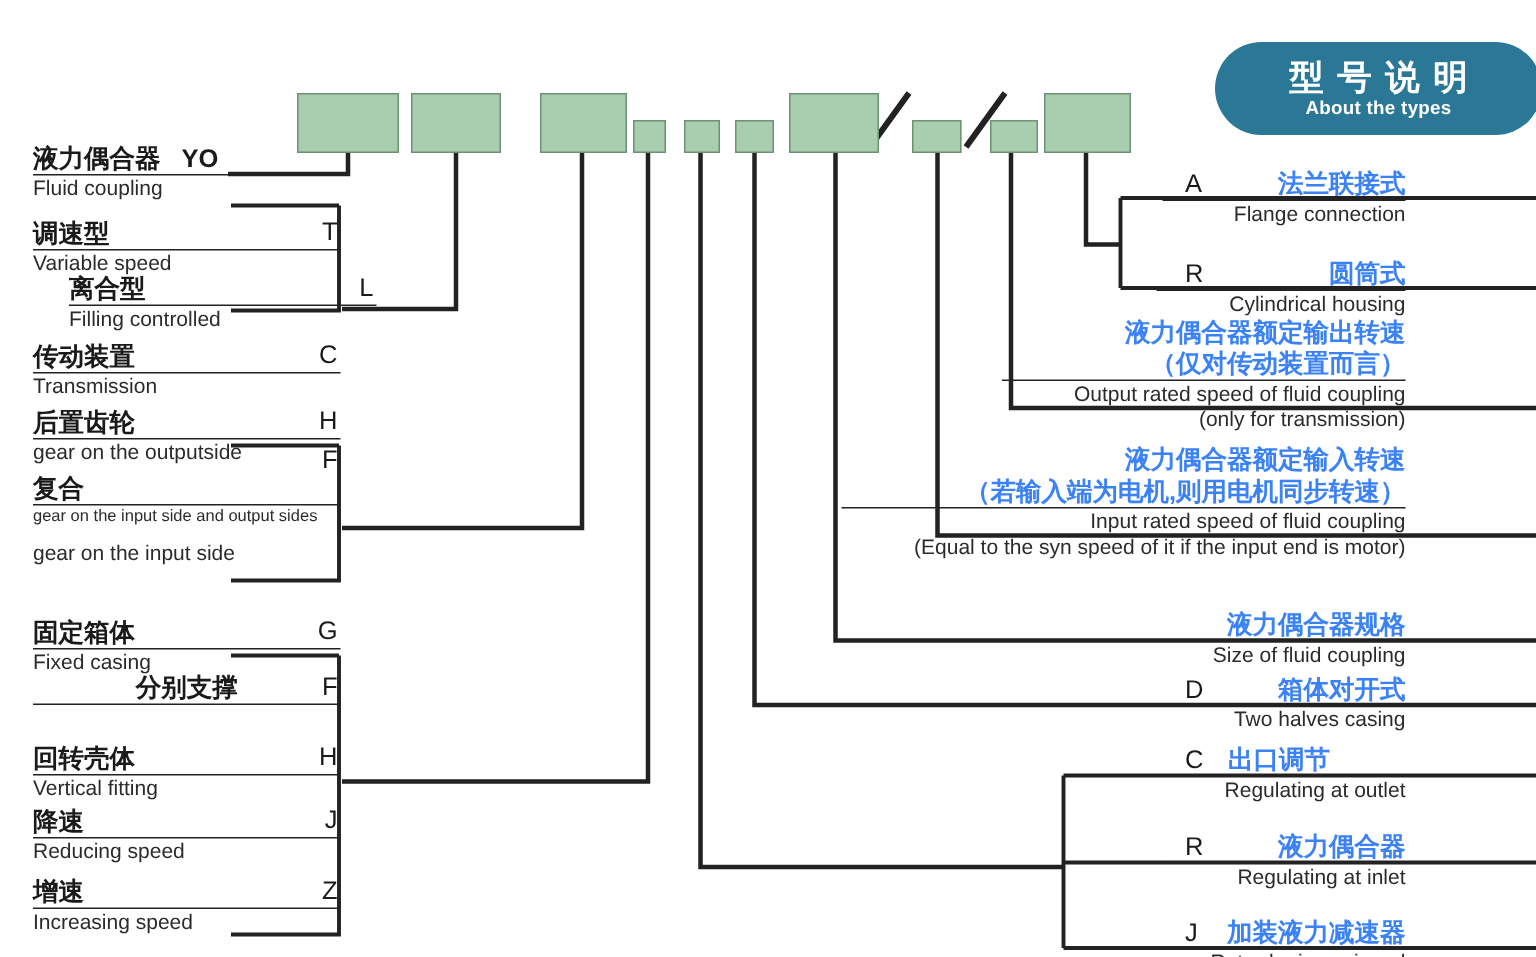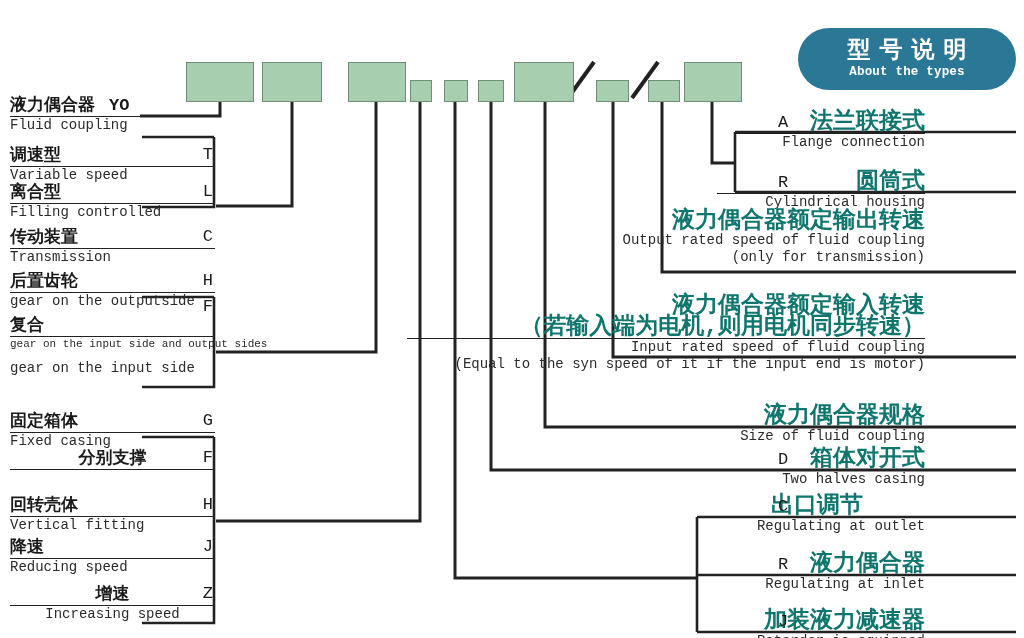--- a/index.html
+++ b/index.html
@@ -1,21 +1,21 @@
 <!DOCTYPE html>
 <html><head>
 <meta charset="utf-8">
 <style>
   html,body{margin:0;padding:0;}
   body{
     width:1024px;height:638px;background:#ffffff;
     font-family:"Liberation Sans","DejaVu Sans",sans-serif;
     position:relative;overflow:hidden;
   }
-  #stage{position:absolute;left:0;top:0;width:933px;height:638px;font-family:Liberation Mono, monospace;}
+  #stage{position:absolute;left:12px;top:0;width:933px;height:638px;}
 
   
   #lines{position:absolute;left:0;top:0;width:1024px;height:638px;}
 
   
   .gbox{position:absolute;background:#a8ceb0;border:1px solid #6f8f77;box-sizing:border-box;}
 
   
   #badge{
     position:absolute;left:798px;top:28px;width:218px;height:62px;
@@ -38,21 +38,21 @@
   .lrow .en{
     position:relative;font-size:14px;color:#2b2b2b;line-height:17px;height:17px;
     white-space:nowrap;
   }
   .lrow .en .code{position:absolute;right:2px;top:-1px;font-size:17px;font-weight:normal;color:#1a1a1a;}
   .lrow .en.tiny{font-size:11px;line-height:15px;height:15px;}
 
   
   .rrow{position:absolute;right:8px;text-align:right;}
   .rrow .cn{
-    font-size:23px;font-weight:bold;color:#0f766e;line-height:21px;
+    font-size:17px;font-weight:bold;color:#3b82f6;line-height:21px;
     white-space:nowrap;border-bottom:1.6px solid #222;display:block;
   }
   .rrow .cn.nb{border-bottom:none;}
   .rrow .en{font-size:14px;color:#2b2b2b;line-height:17px;white-space:nowrap;display:block;padding-left:48px;}
   .rcode{position:absolute;font-size:17px;color:#1a1a1a;}
 </style>
 </head>
 <body>
 
 <div id="stage">
@@ -128,21 +128,21 @@
     <div class="en">Fluid coupling</div>
   </div>
 
   <div class="lrow" style="top:146px;">
     <div class="cn">
       <span>调速型</span><span class="code">T</span>
     </div>
     <div class="en">Variable speed</div>
   </div>
 
-  <div class="lrow" style="top:183px;">
+  <div class="lrow" style="top:183px;margin-left:24px;">
     <div class="cn">
       <span>离合型</span><span class="code">L</span>
     </div>
     <div class="en">Filling controlled</div>
   </div>
 
   <div class="lrow" style="top:228px;">
     <div class="cn">
       <span>传动装置</span><span class="code">C</span>
     </div>
@@ -189,41 +189,42 @@
     <div class="en">Vertical fitting</div>
   </div>
 
   <div class="lrow" style="top:538px;">
     <div class="cn">
       <span>降速</span><span class="code">J</span>
     </div>
     <div class="en">Reducing speed</div>
   </div>
 
-  <div class="lrow" style="top:585px;text-align:center;">
+  <div class="lrow" style="top:585px;">
     <div class="cn">
       <span>增速</span><span class="code">Z</span>
     </div>
     <div class="en">Increasing speed</div>
   </div>
 
   <div class="rrow" style="top:112px;">
     <span class="cn">法兰联接式</span>
     <span class="en">Flange connection</span>
   </div>
   <div class="rcode" style="left:778px;top:113px;">A</div>
 
   <div class="rrow" style="top:172px;">
     <span class="cn">圆筒式</span>
     <span class="en">Cylindrical housing</span>
   </div>
   <div class="rcode" style="left:778px;top:173px;">R</div>
 
   <div class="rrow" style="top:211px;">
     <span class="cn nb">液力偶合器额定输出转速</span>
+    <span class="cn">（仅对传动装置而言）</span>
     <span class="en">Output rated speed of fluid coupling</span>
     <span class="en">(only for transmission)</span>
   </div>
 
   <div class="rrow" style="top:296px;">
     <span class="cn nb">液力偶合器额定输入转速</span>
     <span class="cn">（若输入端为电机,则用电机同步转速）</span>
     <span class="en">Input rated speed of fluid coupling</span>
     <span class="en">(Equal to the syn speed of it if the input end is motor)</span>
   </div>

